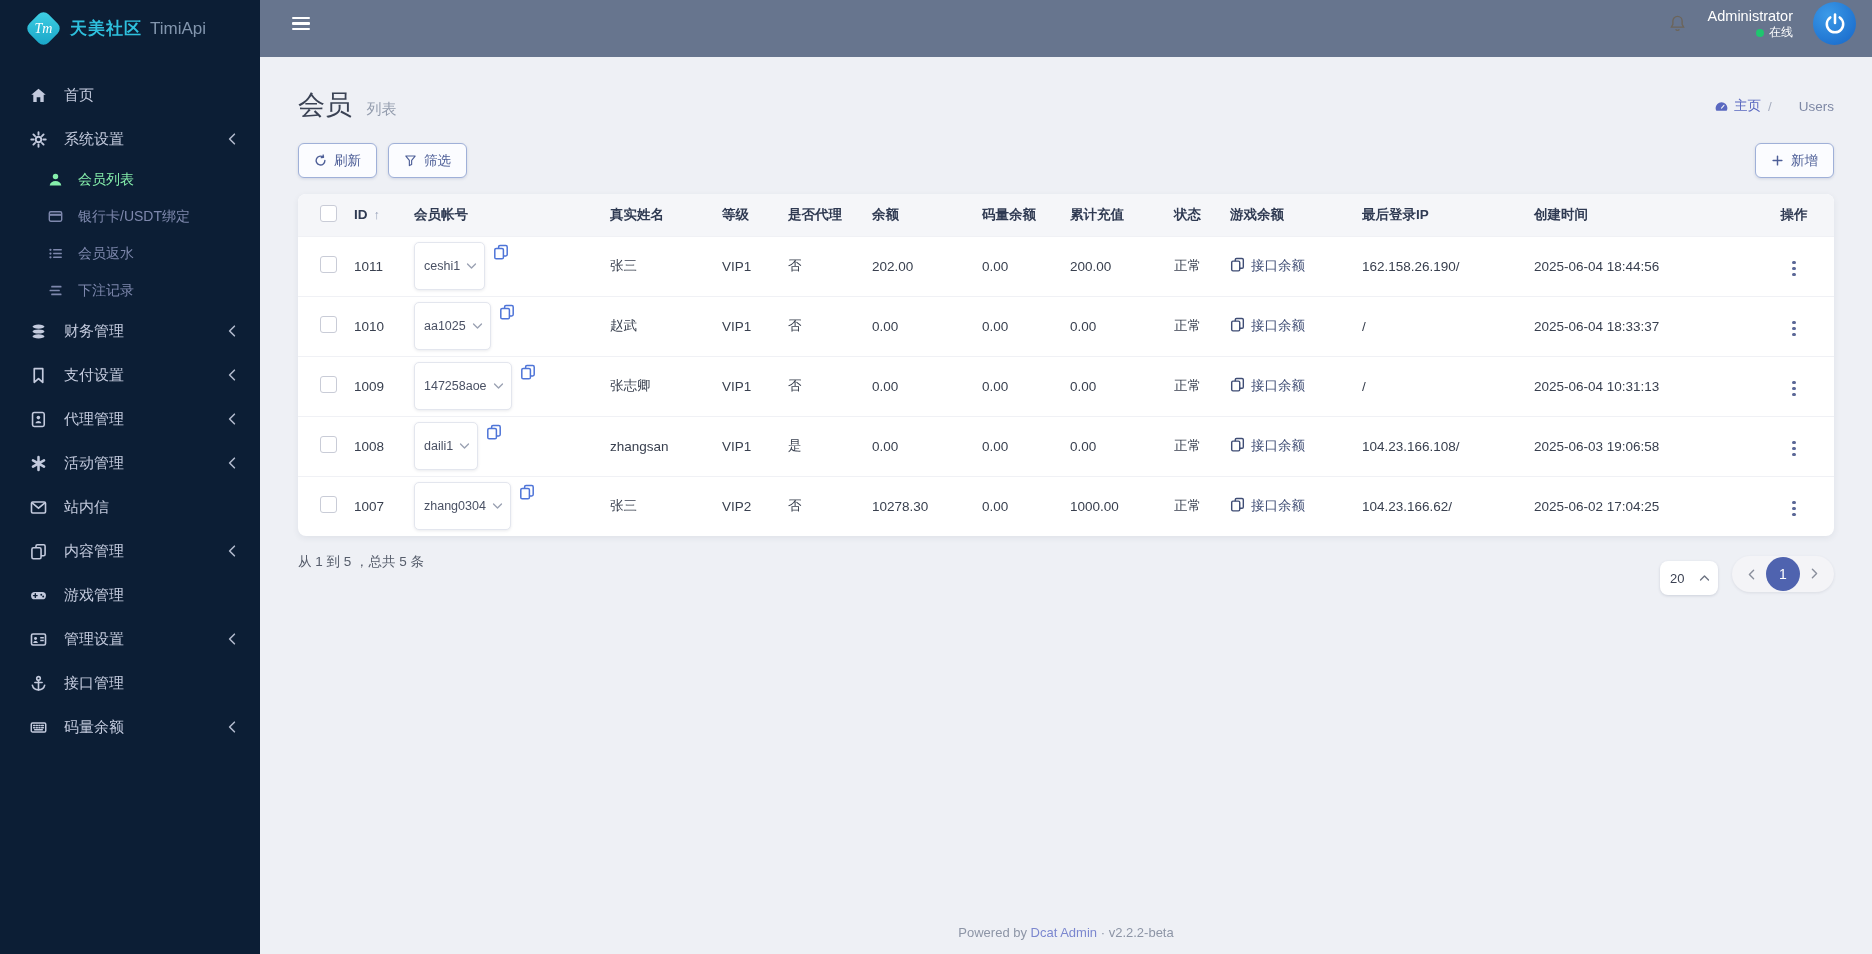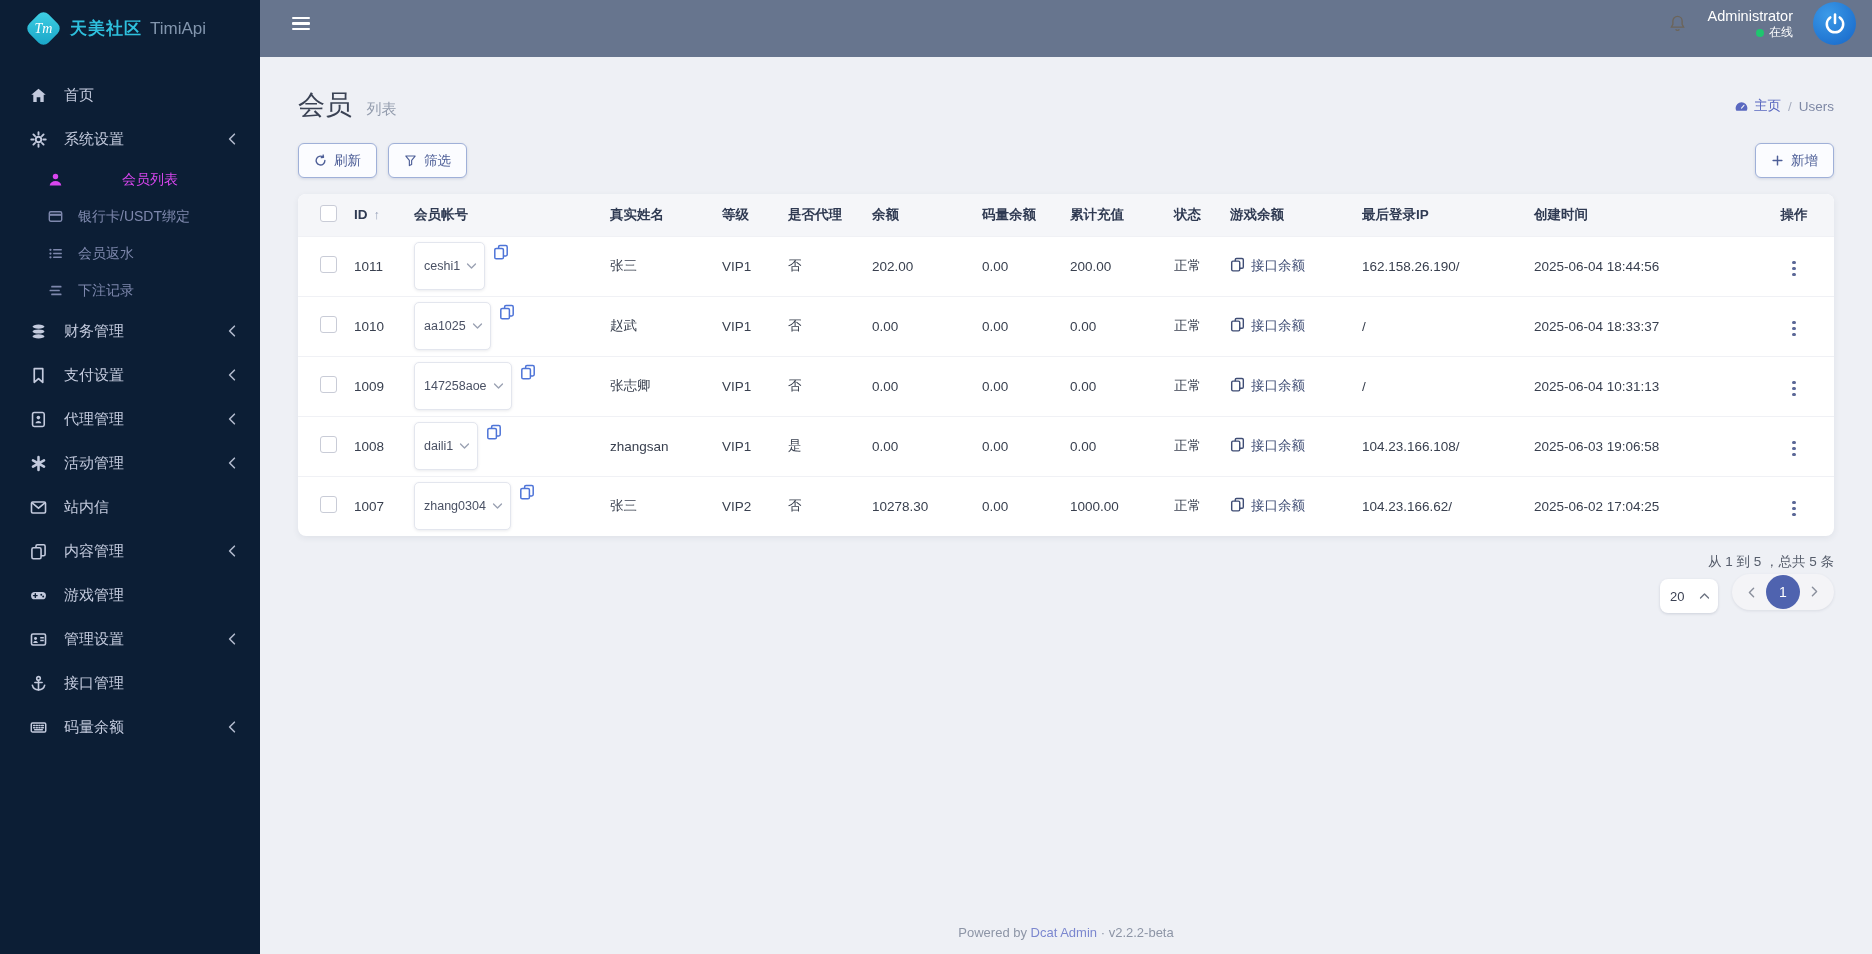--- a/index.html
+++ b/index.html
@@ -20,21 +20,21 @@
   .menu-item .mi-icon { width:19px; height:17px; margin-right:15px; display:inline-flex; }
   .menu-item .mi-icon svg { width:17px; height:17px; }
   .mi-label { white-space:nowrap; }
   .mi-chev { margin-left:auto; display:inline-flex; opacity:.9; }
   .mi-chev svg { width:8px; height:12px; }
   .mi-chev.down { transform:rotate(-90deg); }
   .menu-item.parent-active { color:#6d87d8; }
   .submenu-item { display:flex; align-items:center; height:37px; padding:0 24px 0 48px; font-size:14px; color:#7e88ad; cursor:pointer; }
   .submenu-item .mi-icon { width:17px; height:15px; margin-right:13px; display:inline-flex; }
   .submenu-item .mi-icon svg { width:15px; height:15px; }
-  .submenu-item.active { color:#d946ef;gap:44px; }
+  .submenu-item.active { color:#86efac; }
 
   
   .main { flex:1; display:flex; flex-direction:column; background:#eef0f5; min-width:0; }
   .topbar { height:57px; flex-shrink:0; background:#67758e; display:flex; align-items:center; padding:0 16px 10px 28px; }
   .hamburger { display:flex; flex-direction:column; gap:3px; cursor:pointer; padding:4px; }
   .hamburger i { display:block; width:18px; height:2.6px; background:#fff; border-radius:1px; }
   .topbar-right { margin-left:auto; display:flex; align-items:center; gap:20px; }
   .bell { color:#6d6252; opacity:.85; display:inline-flex; cursor:pointer; }
   .bell svg { width:21px; height:21px; }
   .user-meta { text-align:right; color:#fff; line-height:1.25; }
@@ -47,21 +47,21 @@
 
   
   .content { flex:1; display:flex; flex-direction:column; padding:22px 38px 0 38px; min-height:0; }
   .page-head { display:flex; justify-content:space-between; align-items:flex-start; margin:8px 0 20px; }
   .page-title { font-size:27px; color:#3a4254; }
   .page-subtitle { font-size:15px; color:#939cad; margin-left:10px; }
   .breadcrumb { display:flex; align-items:center; gap:7px; font-size:13.5px; margin-top:10px; }
   .bc-home { color:#5a68c0; display:flex; align-items:center; gap:5px; cursor:pointer; }
   .bc-home svg { width:15px; height:15px; }
   .bc-sep { color:#a7aec0; }
-  .bc-current { color:#7e88a5; }
+  .bc-current { color:#7e88a5;margin-left:20px; }
 
   .toolbar { display:flex; justify-content:space-between; align-items:center; margin-bottom:16px; }
   .toolbar-left { display:flex; gap:11px; }
   .btn { display:inline-flex; align-items:center; gap:7px; height:35px; padding:0 15px; background:#fbfcff;
     border:1px solid #9fb0d8; border-radius:6px; color:#4d5e97; font-size:13.5px; cursor:pointer;
     box-shadow:0 1px 3px rgba(70,90,140,.18); font-family:inherit; }
   .btn svg { width:13px; height:13px; }
 
   .card { background:#fff; border-radius:8px; box-shadow:0 2px 6px rgba(50,60,90,.08); overflow:hidden; }
   table { width:100%; border-collapse:collapse; table-layout:fixed; }
@@ -77,21 +77,21 @@
     padding:16px 9px; font-size:12.5px; color:#4a5164; box-shadow:0 1px 3px rgba(40,50,80,.10); cursor:pointer; }
   .acct-dd .dd-chev { display:inline-flex; transform:rotate(-90deg); color:#9aa1b2; }
   .acct-dd .dd-chev svg { width:7px; height:10px; }
   .copy-icon { display:inline-flex; color:#4e74d8; cursor:pointer; align-self:flex-start; margin-top:2px; }
   .copy-icon svg { width:16px; height:16px; }
   .gb { display:inline-flex; align-items:flex-start; gap:6px; color:#3e4c74; cursor:pointer; }
   .gb svg { width:15px; height:15px; }
   .dots { display:inline-flex; flex-direction:column; gap:2.5px; padding:4px 8px; cursor:pointer; }
   .dots i { width:3.4px; height:3.4px; border-radius:50%; background:#5a6796; }
 
-  .table-footer { display:flex; justify-content:space-between; align-items:flex-end; margin-top:17px;flex-direction:column; }
+  .table-footer { display:flex; justify-content:space-between; align-items:flex-start; margin-top:17px; }
   .tf-summary { font-size:13.5px; color:#565d6b; }
   .pager { display:flex; align-items:center; gap:14px; }
   .page-size { display:inline-flex; align-items:center; justify-content:space-between; width:58px; height:34px;
     background:#fff; border-radius:8px; box-shadow:0 1px 3px rgba(40,50,80,.16); padding:0 10px; font-size:13px; color:#3c4254; cursor:pointer;margin-top:8px; }
   .page-size .chev-up { display:inline-flex; transform:rotate(90deg); color:#6b7280; }
   .page-size .chev-up svg { width:7px; height:10px; }
   .page-pill { display:flex; align-items:center; height:36px; background:#f4f4f7; border-radius:18px;
     box-shadow:0 1px 3px rgba(40,50,80,.10); padding:0 6px; gap:2px; }
   .pp-arrow { width:26px; height:28px; display:flex; align-items:center; justify-content:center; color:#8a8f9c; cursor:pointer; }
   .pp-arrow svg { width:7px; height:11px; }

